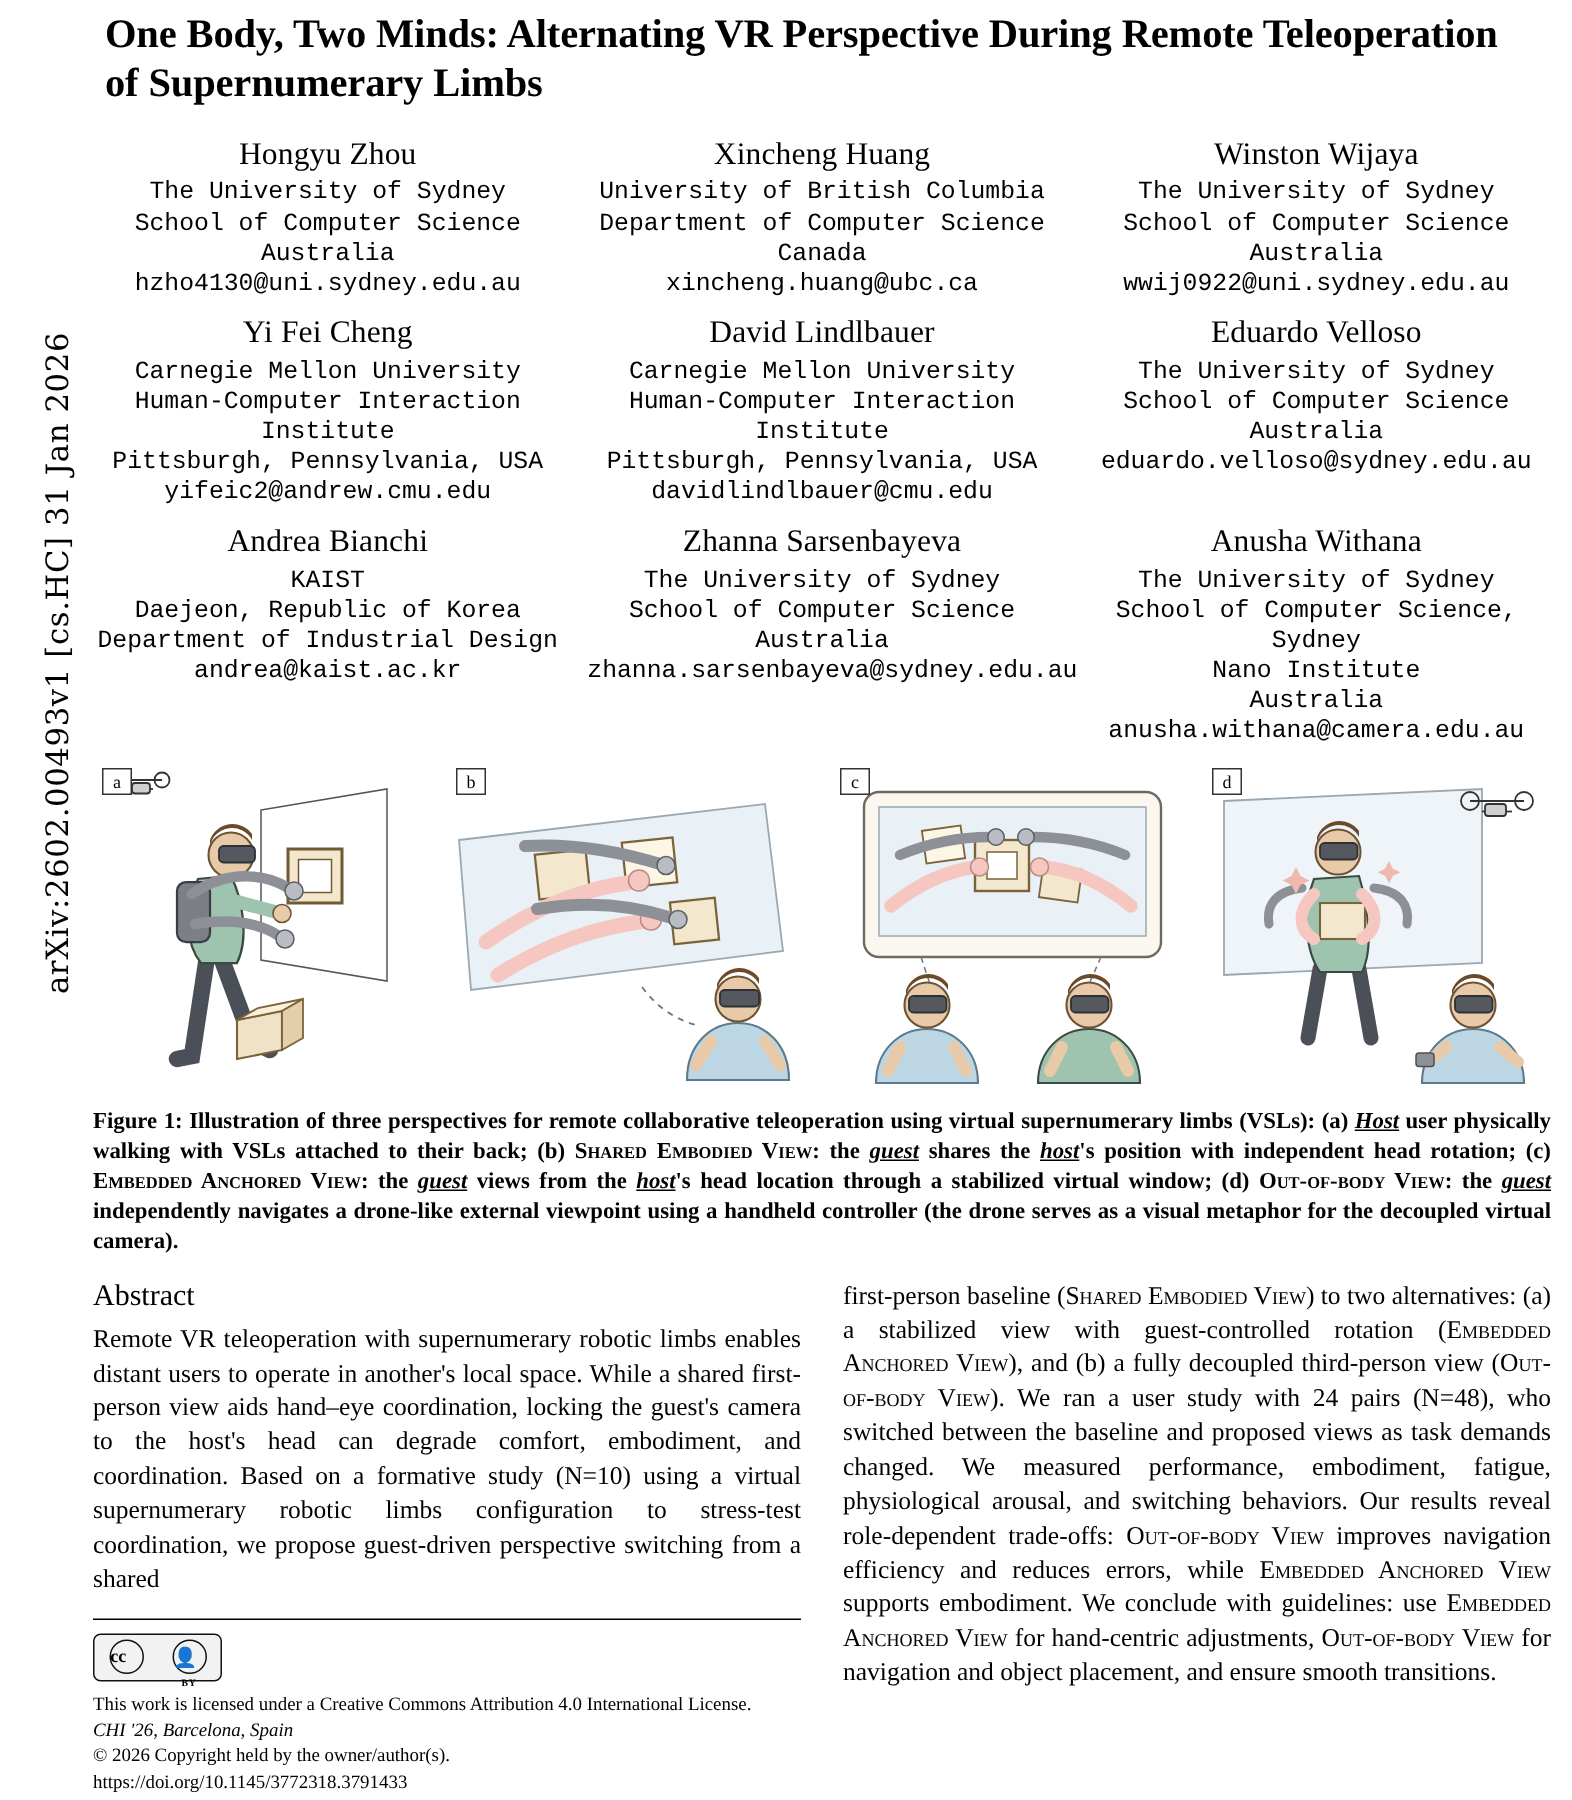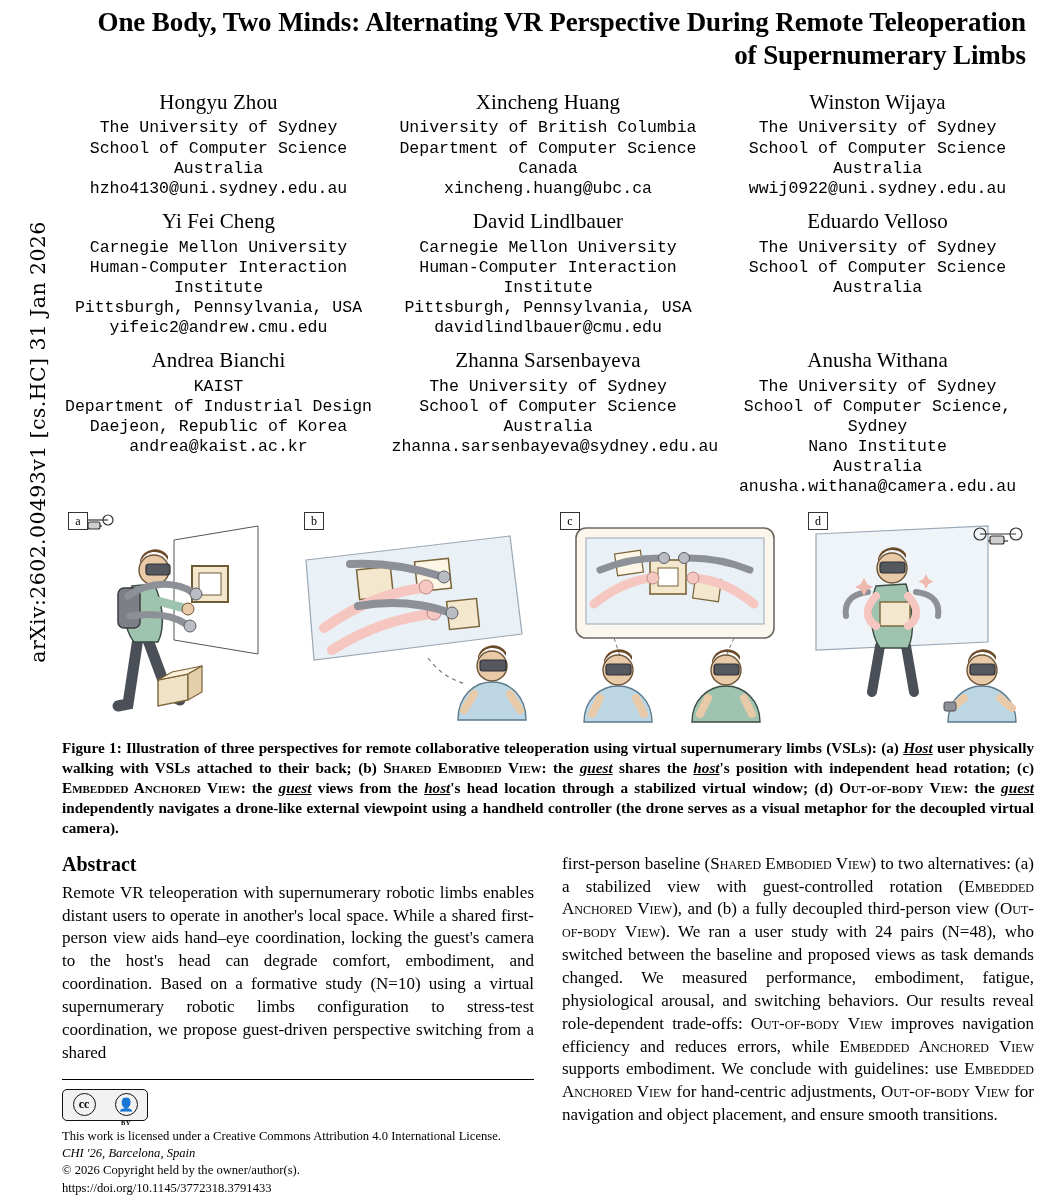--- a/index.html
+++ b/index.html
@@ -35,21 +35,21 @@
   
   .page {
     position: absolute;
     left: 62px;
     top: 0;
     width: 972px;
     height: 1200px;
   }
 
   .title {
-    text-align: right;
+    text-align: left;
     font-family: "Liberation Serif", serif;
     font-weight: bold;
     font-size: 27px;
     line-height: 1.22;
     margin: 6px 0 0 0;
     padding: 0 8px;
     letter-spacing: -0.1px;
   }
 
   
@@ -120,21 +120,21 @@
   .abstract-wrap {
     margin-top: 14px;
     display: flex;
     gap: 28px;
   }
   .col {
     width: 472px;
   }
   .abs-head {
     font-size: 20px;
-    font-weight: bold;
+    font-weight: normal;
     margin: 0 0 6px 0;
   }
   .abs-body {
     font-size: 17px;
     line-height: 1.345;
     text-align: justify;
     hyphens: auto;
   }
   .abs-body .sc { font-variant: small-caps; }
 
@@ -155,21 +155,21 @@
     justify-content: space-around;
     margin-bottom: 7px;
   }
   .cc-circle {
     width: 21px;
     height: 21px;
     border-radius: 50%;
     border: 1.6px solid #111;
     display: flex;
     align-items: center;
-    justify-content: center;
+    justify-content: flex-start;
     font-size: 12px;
     font-family: "Liberation Serif", serif;
     font-weight: bold;
     position: relative;
   }
   .cc-by-label {
     position: absolute;
     bottom: -11px;
     left: 50%;
     transform: translateX(-50%);
@@ -235,29 +235,30 @@
         <span class="line">Human-Computer Interaction</span>
         <span class="line">Institute</span>
         <span class="line">Pittsburgh, Pennsylvania, USA</span>
         <span class="line">davidlindlbauer@cmu.edu</span>
       </div>
       <div class="author">
         <div class="name">Eduardo Velloso</div>
         <span class="line">The University of Sydney</span>
         <span class="line">School of Computer Science</span>
         <span class="line">Australia</span>
+        <span class="line">eduardo.velloso@sydney.edu.au</span>
       </div>
     </div>
 
     <div class="author-row">
       <div class="author">
         <div class="name">Andrea Bianchi</div>
         <span class="line">KAIST</span>
+        <span class="line">Daejeon, Republic of Korea</span>
         <span class="line">Department of Industrial Design</span>
-        <span class="line">Daejeon, Republic of Korea</span>
         <span class="line">andrea@kaist.ac.kr</span>
       </div>
       <div class="author">
         <div class="name">Zhanna Sarsenbayeva</div>
         <span class="line">The University of Sydney</span>
         <span class="line">School of Computer Science</span>
         <span class="line">Australia</span>
         <span class="line">zhanna.sarsenbayeva@sydney.edu.au</span>
       </div>
       <div class="author">

